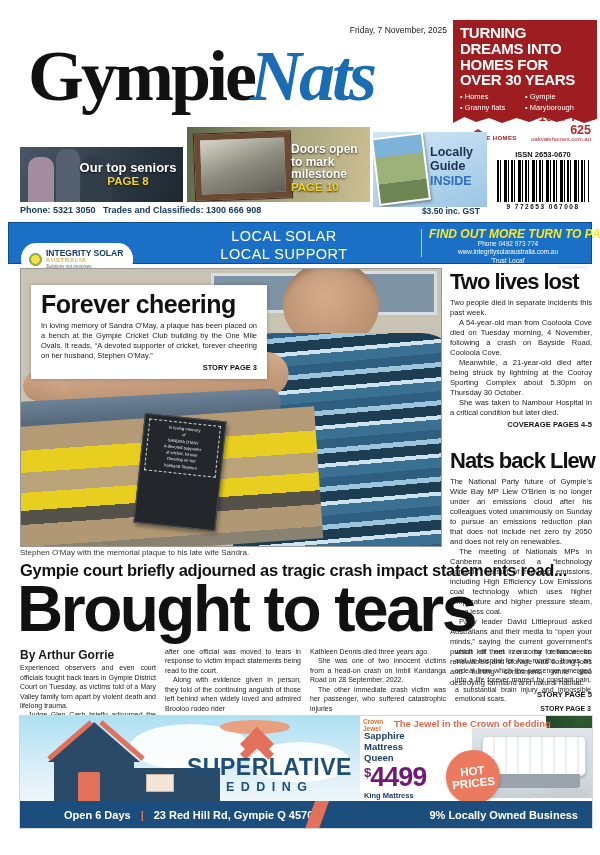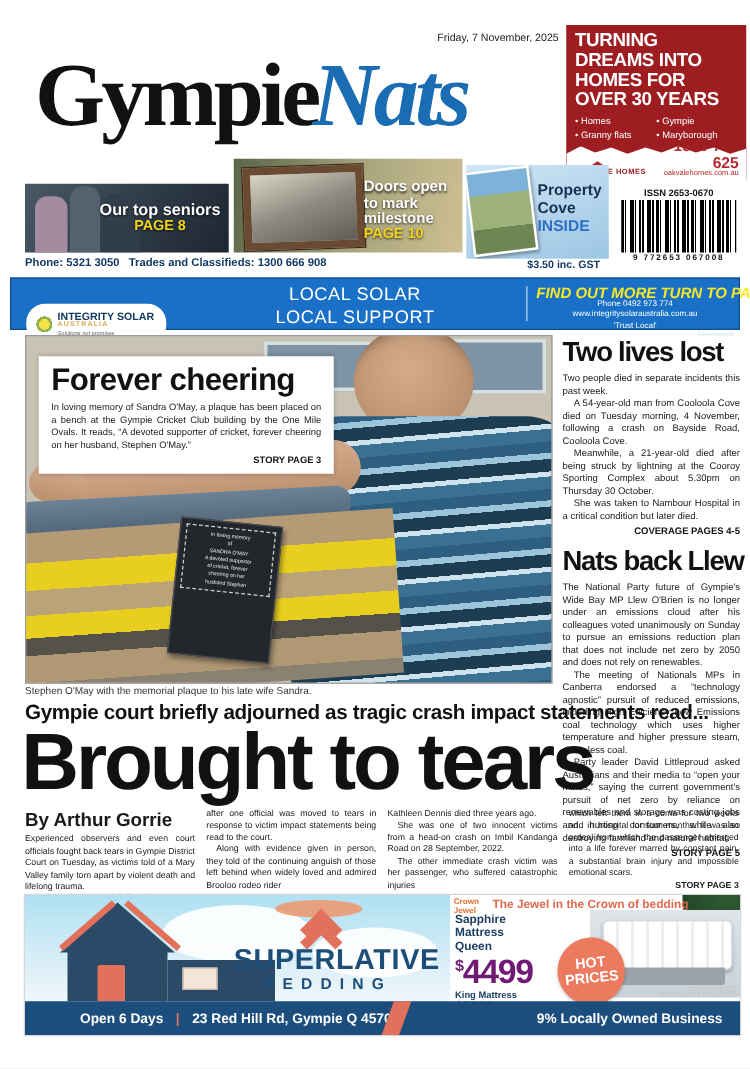--- a/index.html
+++ b/index.html
@@ -80,21 +80,21 @@
   .caption{font-size:8px;color:#333;}
   
   .side{width:142px;}
   .side h2{font-size:22px;font-weight:bold;letter-spacing:-1px;line-height:1;margin:0 0 5px 0;white-space:nowrap;}
   .side p{font-size:7.6px;line-height:1.32;text-align:justify;margin:0;color:#1a1a1a;}
   .side p.ind{text-indent:9px;}
   .side .ref{font-size:7.6px;font-weight:bold;text-align:right;margin-top:2px;}
   
   .kicker{font-size:16.5px;font-weight:bold;letter-spacing:-0.3px;white-space:nowrap;}
   .megahead{font-size:64px;font-weight:bold;letter-spacing:-2.5px;line-height:0.95;white-space:nowrap;}
-  .byline{font-size:15px;font-weight:bold;margin:0 0 3px 0;}
+  .byline{font-size:12px;font-weight:bold;margin:0 0 3px 0;}
   .bodycol{width:136px;font-size:7px;line-height:1.35;text-align:justify;color:#1a1a1a;}
   .bodycol p{margin:0;}
   .bodycol p.ind{text-indent:8px;}
   .bodycol .ref{font-weight:bold;text-align:right;}
   
   .ad{width:572px;height:112px;overflow:hidden;box-shadow:0 0 0 1px #d6d6d6;}
   .ad-sky{background:linear-gradient(180deg,#aee0f2,#dff0f8 70%,#eef7fb);width:340px;height:85px;}
   .cloud{background:#fff;border-radius:50%;position:absolute;opacity:.9;}
   .cloud.or{background:#f0956a;opacity:.85;}
   .house-body{position:absolute;background:#2b4a68;}
@@ -181,21 +181,21 @@
       <div class="t-title" style="font-size:12px;">Doors open to mark milestone</div>
       <div class="t-page">PAGE 10</div>
     </div>
   </div>
 
   <div class="abs teaser t3" style="left:373px;top:132px;width:114px;height:75px;">
     <div class="abs pg-cover" style="left:2px;top:3px;width:48px;height:64px;">
       <div class="pg-photo"></div>
     </div>
     <div class="abs" style="left:57px;top:14px;width:56px;">
-      <div class="pg-title">Property Cove</div>
+      <div class="pg-title">Locally Guide</div>
       <div class="pg-inside">INSIDE</div>
     </div>
   </div>
 
   <div class="abs contact" style="left:20px;top:205px;">
     <span>Phone: 5321 3050</span>&nbsp;&nbsp;
     <span>Trades and Classifieds: 1300 666 908</span>
   </div>
   <div class="abs price" style="left:360px;top:206px;width:120px;text-align:right;">$3.50 inc. GST</div>
 
@@ -253,21 +253,21 @@
   </div>
   <div class="abs caption" style="left:20px;top:548px;width:420px;">Stephen O'May with the memorial plaque to his late wife Sandra.</div>
 
   <div class="abs side" style="left:450px;top:271px;">
     <h2>Two lives lost</h2>
     <p>Two people died in separate incidents this past week.</p>
     <p class="ind">A 54-year-old man from Cooloola Cove died on Tuesday morning, 4 November, following a crash on Bayside Road, Cooloola Cove.</p>
     <p class="ind">Meanwhile, a 21-year-old died after being struck by lightning at the Cooroy Sporting Complex about 5.30pm on Thursday 30 October.</p>
     <p class="ind">She was taken to Nambour Hospital in a critical condition but later died.</p>
     <div class="ref">COVERAGE PAGES 4-5</div>
-    <h2 style="margin-top:9px;">Nats back Llew</h2>
+    <h2 style="margin-top:21px;">Nats back Llew</h2>
     <p>The National Party future of Gympie's Wide Bay MP Llew O'Brien is no longer under an emissions cloud after his colleagues voted unanimously on Sunday to pursue an emissions reduction plan that does not include net zero by 2050 and does not rely on renewables.</p>
     <p class="ind">The meeting of Nationals MPs in Canberra endorsed a “technology agnostic” pursuit of reduced emissions, including High Efficiency Low Emissions coal technology which uses higher temperature and higher pressure steam, using less coal.</p>
     <p class="ind">Party leader David Littleproud asked Australians and their media to “open your minds,” saying the current government's pursuit of net zero by reliance on renewables and storage was costing jobs and hurting consumers, while also destroying farmland and natural habitat.</p>
     <div class="ref">STORY PAGE 5</div>
   </div>
 
   <div class="abs kicker" style="left:20px;top:561px;">Gympie court briefly adjourned as tragic crash impact statements read...</div>
   <div class="abs megahead" style="left:17px;top:579px;">Brought to tears</div>
 
   <div class="abs bodycol" style="left:20px;top:647px;">

